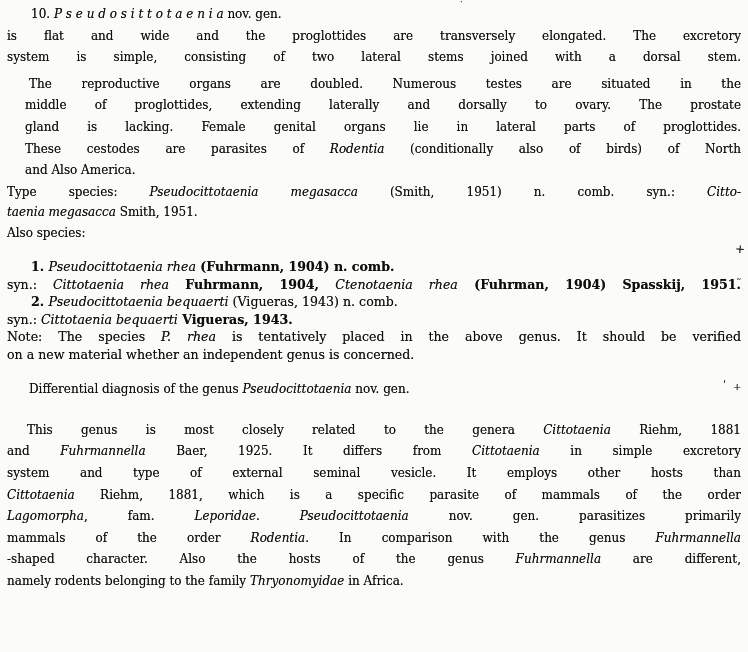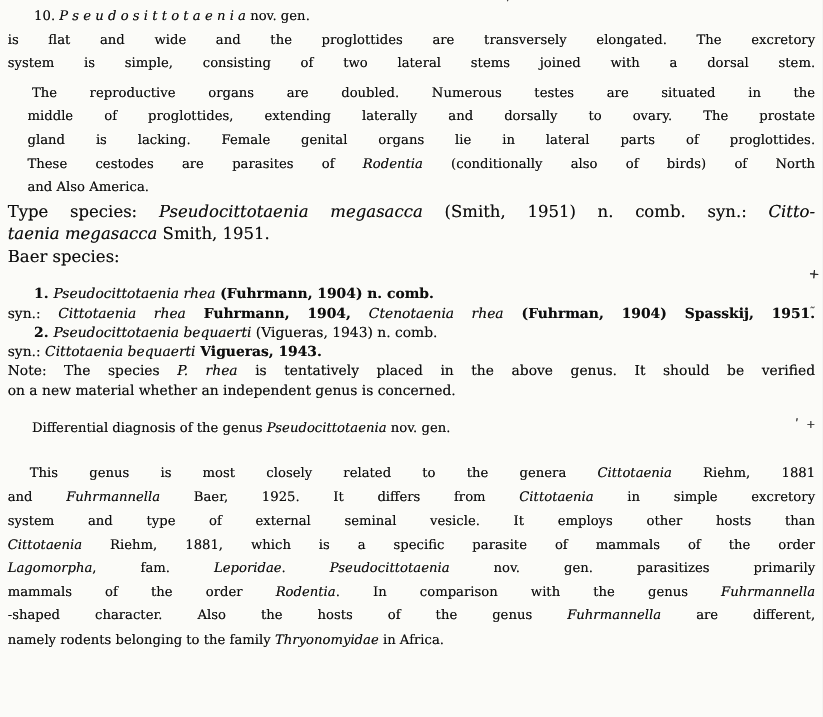--- a/index.html
+++ b/index.html
@@ -9,21 +9,21 @@
     background:#fbfbf8;
     box-sizing:border-box;
     padding:4px 7px 0 7px;
     overflow:hidden;
     font-family:"DejaVu Serif","Liberation Serif",serif;
     color:#0e0e0e;
     text-shadow:0 0 .4px rgba(0,0,0,.55);
   }
   .block{margin:0;}
   .main{font-size:12px;line-height:21.6px;}
-  .tight{font-size:15px;line-height:20.5px;}
+  .tight{font-size:12px;line-height:20.5px;}
   .small{font-size:12.6px;line-height:17.5px;}
   .line{white-space:normal;}
   .line.j{text-align:justify;text-align-last:justify;}
   em{font-style:italic;}
   .marks{position:absolute;inset:0;pointer-events:none;}
   .mark{position:absolute;font-family:"DejaVu Serif",serif;line-height:1;}
 </style>
 </head>
 <body>
 
@@ -39,21 +39,21 @@
       <div class="block main" style="margin-top: 5px; margin-left: 18px;">
         <div class="line j" style="text-indent: 4px;"><span>The reproductive organs are doubled. Numerous testes are situated in the</span></div>
         <div class="line j"><span>middle of proglottides, extending laterally and dorsally to ovary. The prostate</span></div>
         <div class="line j"><span>gland is lacking. Female genital organs lie in lateral parts of proglottides.</span></div>
         <div class="line j"><span>These cestodes are parasites of </span><em>Rodentia</em><span> (conditionally also of birds) of North</span></div>
         <div class="line"><span>and Also America.</span></div>
       </div>
       <div class="block tight">
         <div class="line j"><span>Type species: </span><em>Pseudocittotaenia megasacca</em><span> (Smith, 1951) n. comb. syn.: </span><em>Citto-</em></div>
         <div class="line"><em>taenia megasacca</em><span> Smith, 1951.</span></div>
-        <div class="line"><span>Baer species:</span></div>
+        <div class="line"><span>Also species:</span></div>
       </div>
       <div class="block small" style="margin-top: 15px;">
         <div class="line" style="text-indent: 24px;"><span style="font-weight: bold;">1. </span><em>Pseudocittotaenia rhea</em><span style="font-weight: bold;"> (Fuhrmann, 1904) n. comb.</span></div>
         <div class="line j"><span>syn.: </span><em>Cittotaenia rhea</em><span style="font-weight: bold;"> Fuhrmann, 1904, </span><em>Ctenotaenia rhea</em><span style="font-weight: bold;"> (Fuhrman, 1904) Spasskij, 1951.</span></div>
         <div class="line" style="text-indent: 24px;"><span style="font-weight: bold;">2. </span><em>Pseudocittotaenia bequaerti</em><span style="font-weight: normal;"> (Vigueras, 1943) n. comb.</span></div>
         <div class="line"><span>syn.: </span><em>Cittotaenia bequaerti</em><span style="font-weight: bold;"> Vigueras, 1943.</span></div>
         <div class="line j"><span>Note: The species </span><em>P. rhea</em><span> is tentatively placed in the above genus. It should be verified</span></div>
         <div class="line"><span>on a new material whether an independent genus is concerned.</span></div>
       </div>
       <div class="block main" style="margin-top: 16px;">

